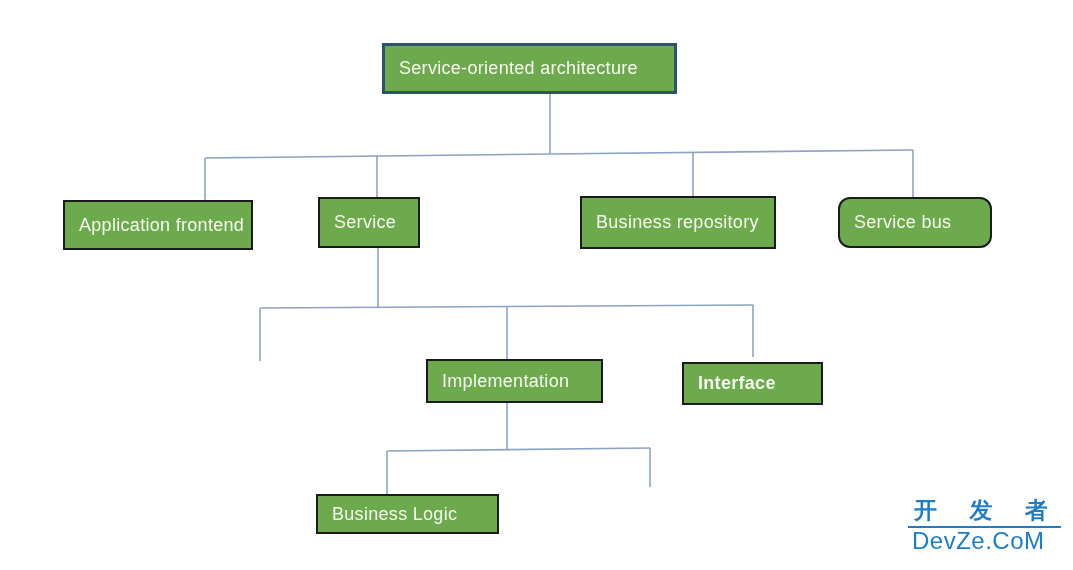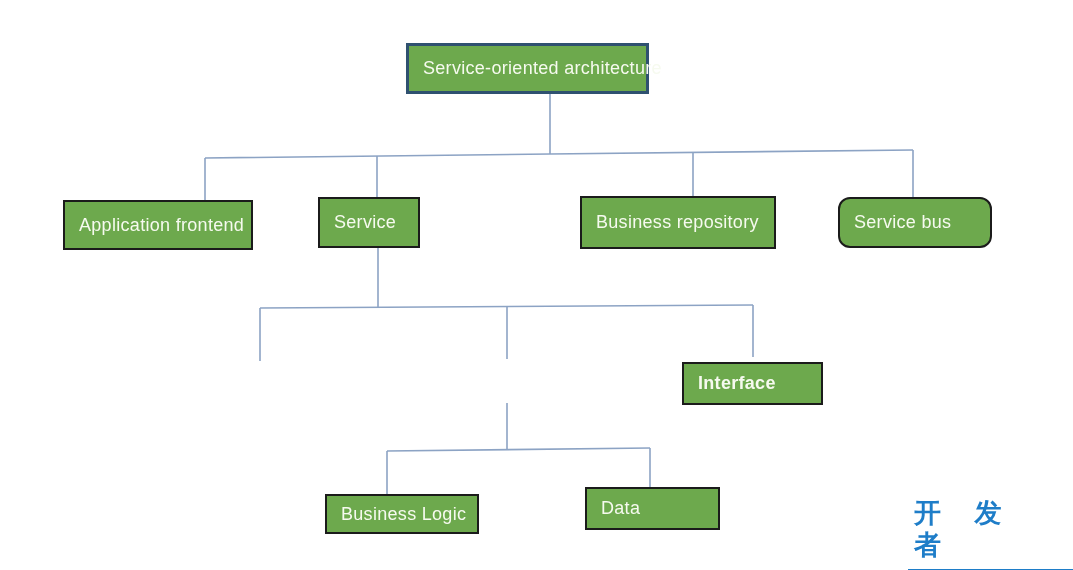--- a/index.html
+++ b/index.html
@@ -47,24 +47,24 @@
   }
   .watermark {
     position: absolute;
     left: 908px;
     top: 497px;
     color: var(--watermark-blue, #1e7dc8);
     text-align: left;
   }
   .wm-cn {
     display: inline-block;
-    font-size: 27px;
+    font-size: 23px;
     font-weight: bold;
     letter-spacing: 13px;
-    padding: 0 0 7px 6px;
+    padding: 0 0 1px 6px;
     border-bottom: 2px solid var(--watermark-blue, #1e7dc8);
     line-height: 1.2;
   }
   .wm-en {
     font-size: 24px;
     letter-spacing: 0.5px;
     line-height: 1.0;
     margin-top: 1px;
     padding-left: 4px;
   }
@@ -88,36 +88,36 @@
     <path d="M260,308 L260,361"></path>
     <path d="M507,306 L507,359"></path>
     <path d="M753,305 L753,357"></path>
 
     <path d="M507,403 L507,449"></path>
     <path d="M387,451 L650,448"></path>
     <path d="M387,451 L387,494"></path>
     <path d="M650,448 L650,487"></path>
   </svg>
 
-  <div class="node root" style="left:406px; top:43px; width:243px; height:51px;text-align:right;">Service-oriented architecture</div>
+  <div class="node root" style="left:382px; top:43px; width:295px; height:51px;text-align:right;">Service-oriented architecture</div>
 
   <div class="node" style="left:63px; top:200px; width:190px; height:50px;">Application frontend</div>
 
   <div class="node" style="left:318px; top:197px; width:102px; height:51px;">Service</div>
 
   <div class="node" style="left:580px; top:196px; width:196px; height:53px;">Business repository</div>
 
   <div class="node" style="left:838px; top:197px; width:154px; height:51px;border-radius:12px;">Service bus</div>
 
 
+  <div class="node" style="left:426px; top:359px; width:177px; height:44px;">Implementation</div>
 
   <div class="node" style="left:682px; top:362px; width:141px; height:43px;font-weight:bold;">Interface</div>
 
-  <div class="node" style="left:325px; top:494px; width:154px; height:40px;">Business Logic</div>
+  <div class="node" style="left:316px; top:494px; width:183px; height:40px;">Business Logic</div>
 
-  <div class="node" style="left:585px; top:487px; width:135px; height:43px;">Data</div>
 
   <div class="watermark">
     <div class="wm-cn">开 发 者</div>
     <div class="wm-en">DevZe.CoM</div>
   </div>
 
 </div>
 
 </body></html>

